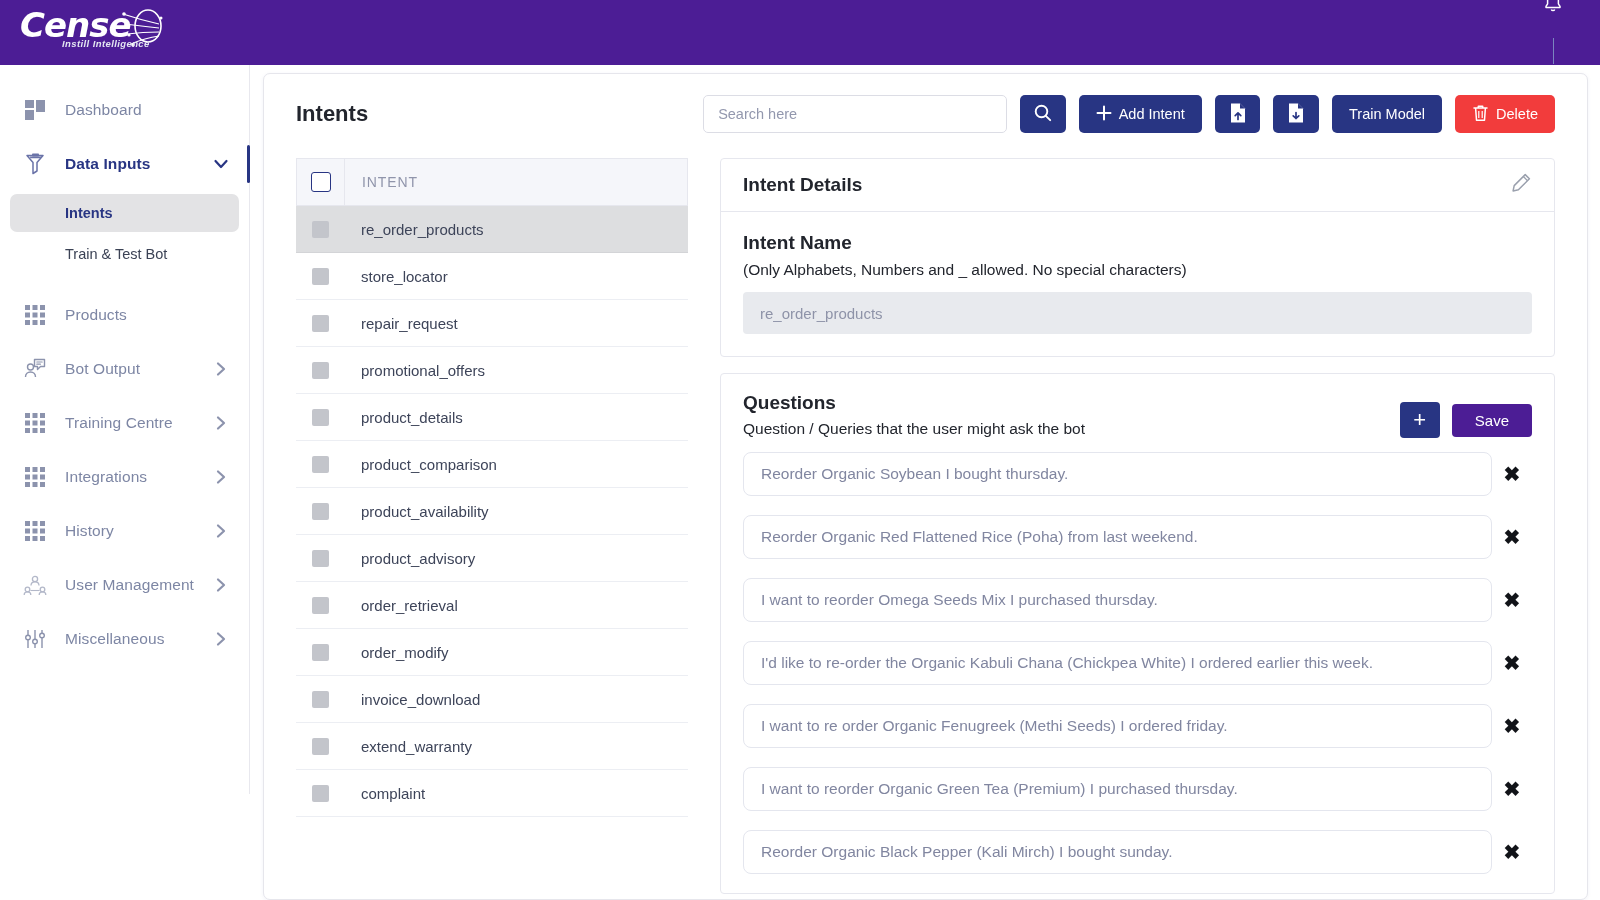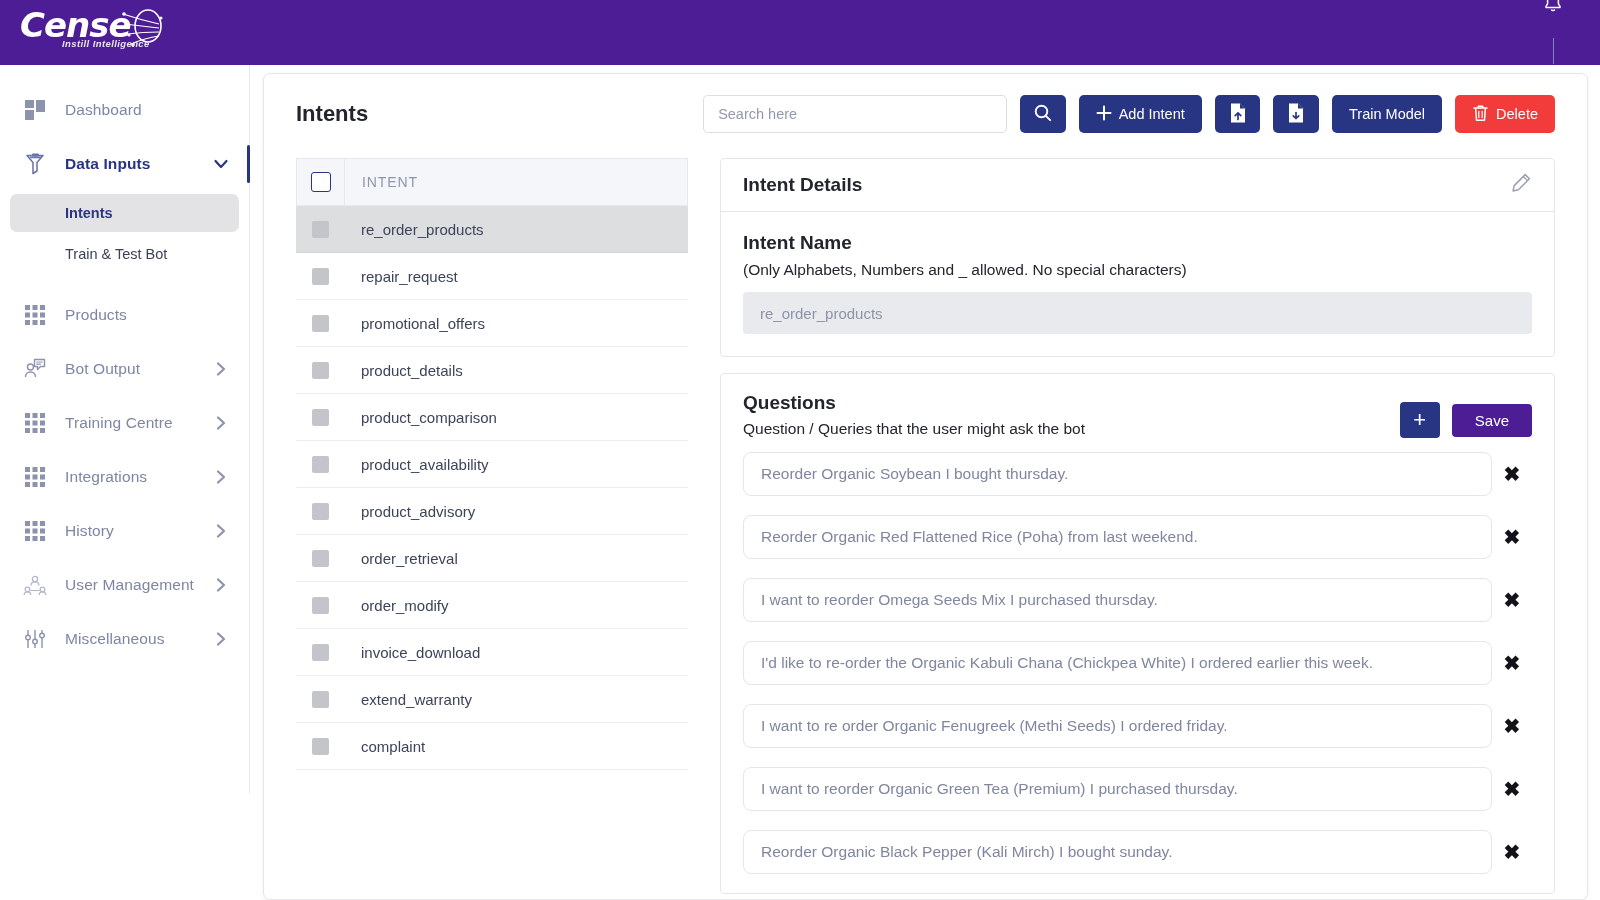--- a/index.html
+++ b/index.html
@@ -472,20 +472,26 @@
           <div class="tbl-row selected">
             <div class="cb-cell">
               <div class="cb-disabled"></div>
             </div>
             <div class="row-label">re_order_products</div>
           </div>
           <div class="tbl-row">
             <div class="cb-cell">
               <div class="cb-disabled"></div>
             </div>
+            <div class="row-label">store_locator</div>
+          </div>
+          <div class="tbl-row">
+            <div class="cb-cell">
+              <div class="cb-disabled"></div>
+            </div>
             <div class="row-label">repair_request</div>
           </div>
           <div class="tbl-row">
             <div class="cb-cell">
               <div class="cb-disabled"></div>
             </div>
             <div class="row-label">promotional_offers</div>
           </div>
           <div class="tbl-row">
             <div class="cb-cell">

